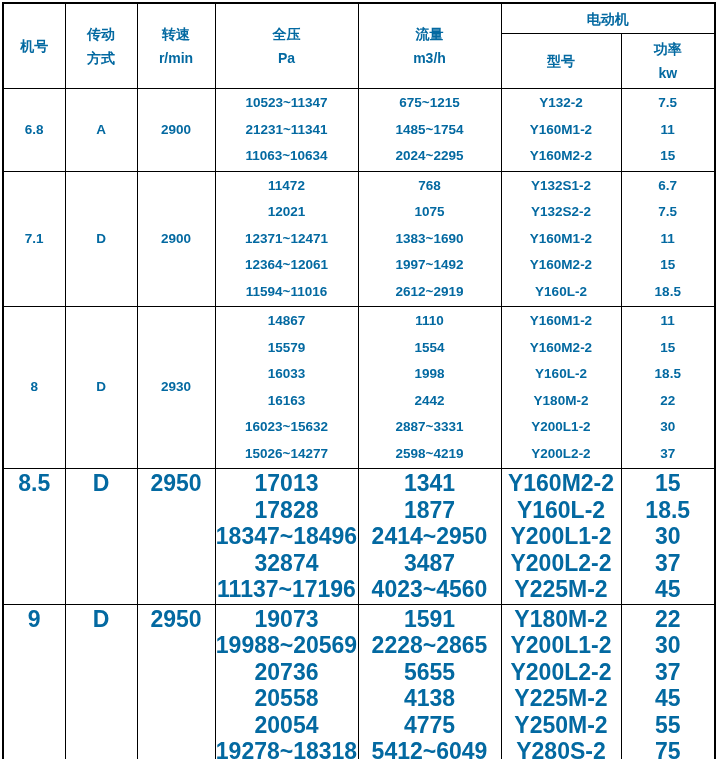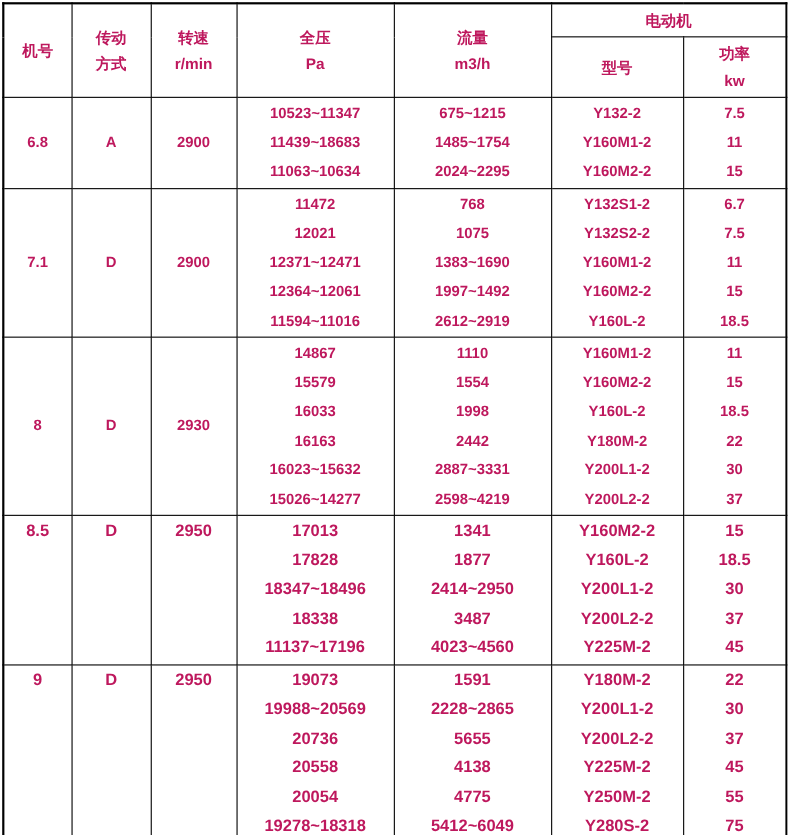--- a/index.html
+++ b/index.html
@@ -19,21 +19,21 @@
     border-collapse: collapse;
     table-layout: fixed;
     width: 712px;
     border: 2px solid #000000;
   }
   table.spec td, table.spec th {
     border: 1px solid #000000;
     padding: 0;
     text-align: center;
     font-weight: 700;
-    color: #be185d;
+    color: #0369a1;
     background: #ffffff;
     overflow: hidden;
   }
   
   col.c-machine { width: 62px; }
   col.c-drive   { width: 72px; }
   col.c-speed   { width: 78px; }
   col.c-press   { width: 143px; }
   col.c-flow    { width: 143px; }
   col.c-model   { width: 120px; }
@@ -48,21 +48,21 @@
 
   
   tbody td { font-size: 13.5px; }
   tbody td .line {
     line-height: 26.5px;
     height: 26.5px;
     white-space: nowrap;
   }
   tbody tr.g-normal td { vertical-align: middle; }
   tbody tr.g-large td {
-    font-size: 15px;
+    font-size: 23px;
     vertical-align: top;
     text-align: center;
   }
   tbody td.cellpad { padding: 1px 0; }
 </style>
 </head>
 <body>
 
 <div class="table-wrap">
   <table class="spec">
@@ -116,21 +116,21 @@
             <div class="line">6.8</div>
           </td>
           <td class="cellpad">
             <div class="line">A</div>
           </td>
           <td class="cellpad">
             <div class="line">2900</div>
           </td>
           <td class="cellpad">
             <div class="line">10523~11347</div>
-            <div class="line">11439~18683</div>
+            <div class="line">21231~11341</div>
             <div class="line">11063~10634</div>
           </td>
           <td class="cellpad">
             <div class="line">675~1215</div>
             <div class="line">1485~1754</div>
             <div class="line">2024~2295</div>
           </td>
           <td class="cellpad">
             <div class="line">Y132-2</div>
             <div class="line">Y160M1-2</div>
@@ -231,21 +231,21 @@
           <td class="cellpad">
             <div class="line">D</div>
           </td>
           <td class="cellpad">
             <div class="line">2950</div>
           </td>
           <td class="cellpad">
             <div class="line">17013</div>
             <div class="line">17828</div>
             <div class="line">18347~18496</div>
-            <div class="line">18338</div>
+            <div class="line">32874</div>
             <div class="line">11137~17196</div>
           </td>
           <td class="cellpad">
             <div class="line">1341</div>
             <div class="line">1877</div>
             <div class="line">2414~2950</div>
             <div class="line">3487</div>
             <div class="line">4023~4560</div>
           </td>
           <td class="cellpad">

